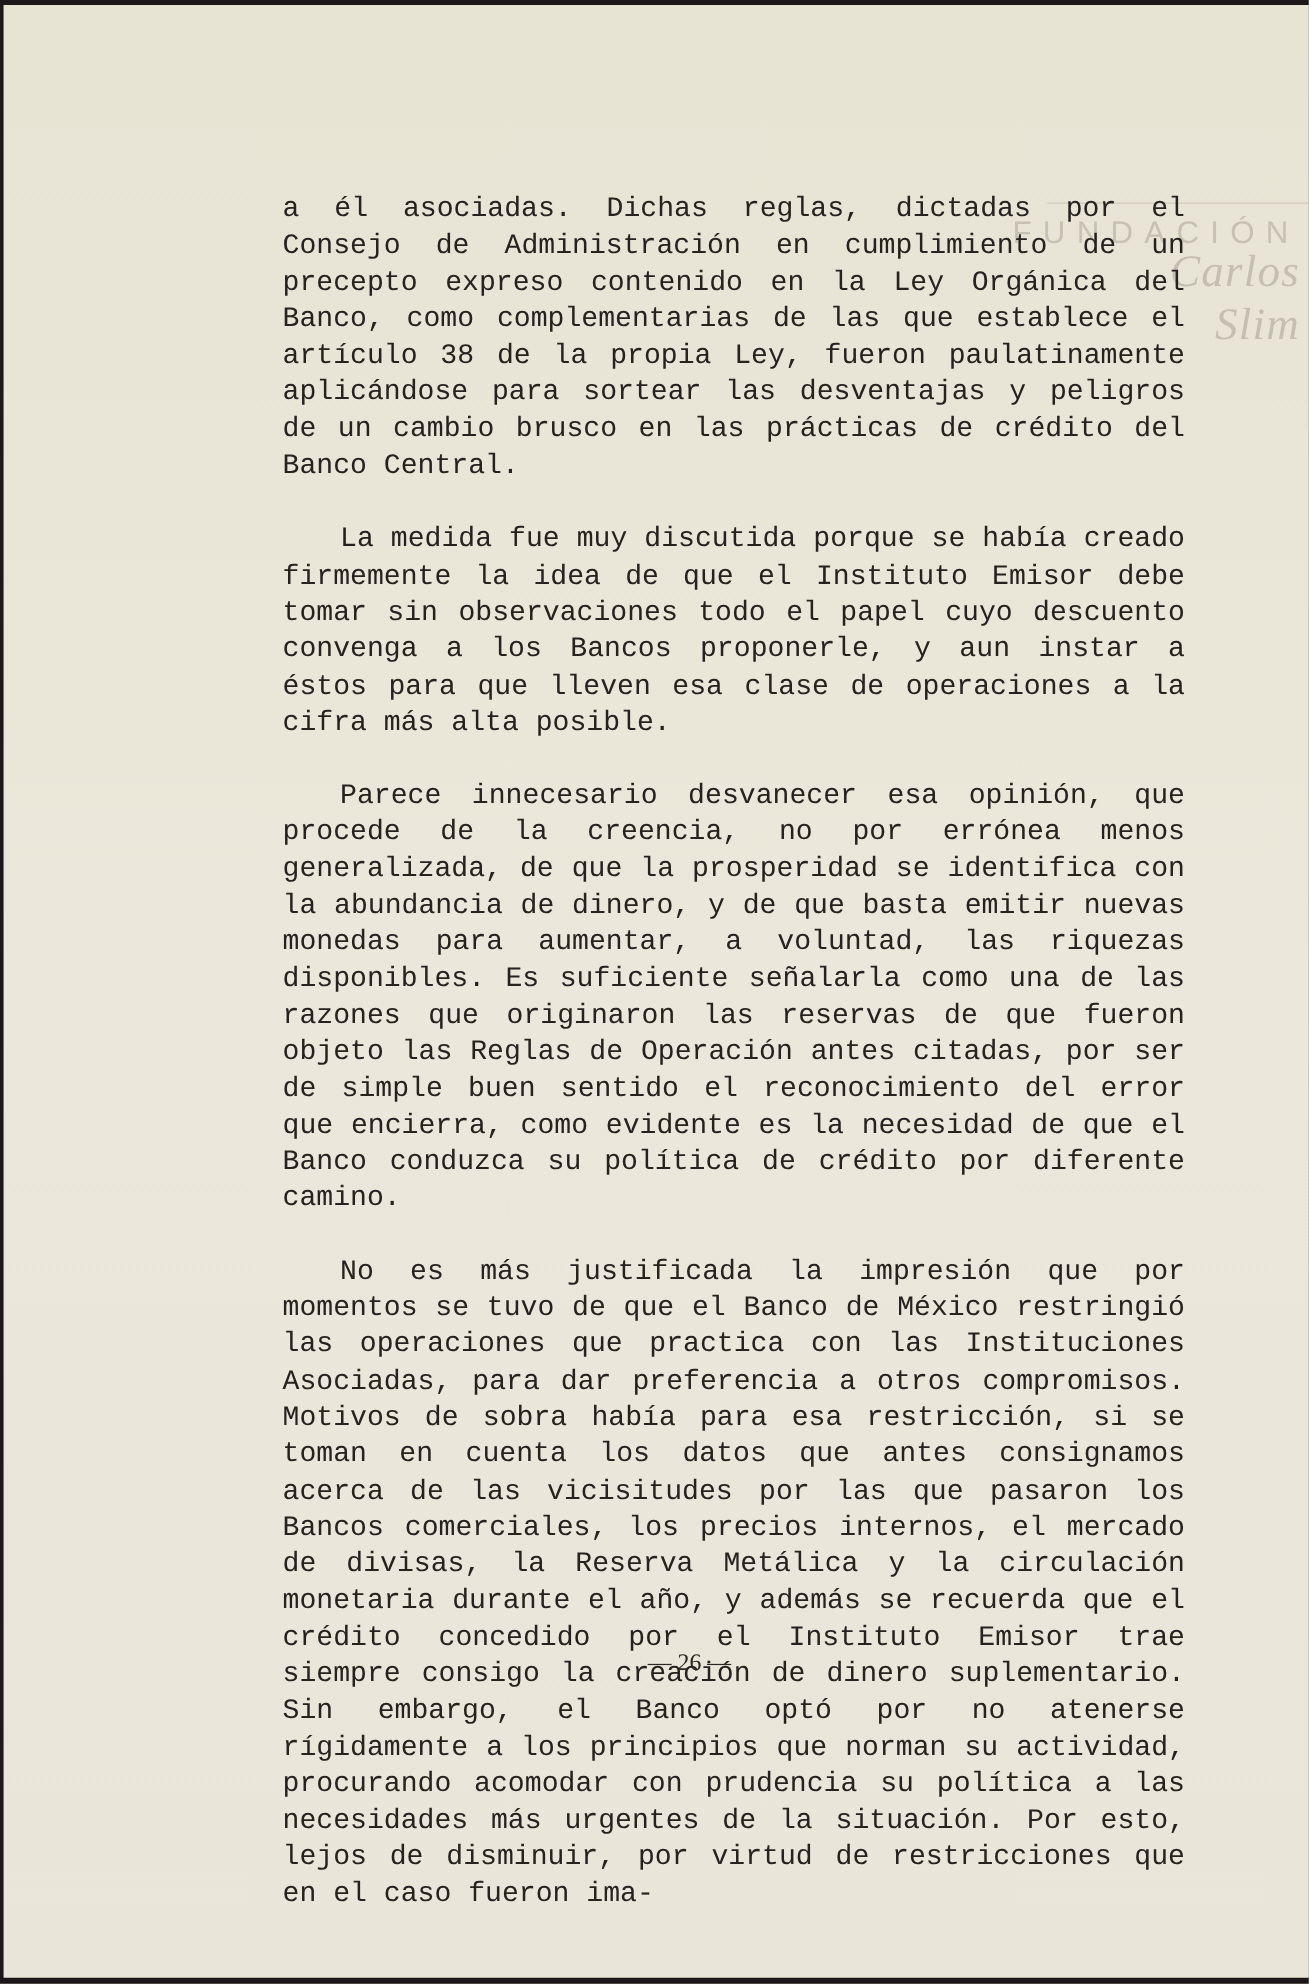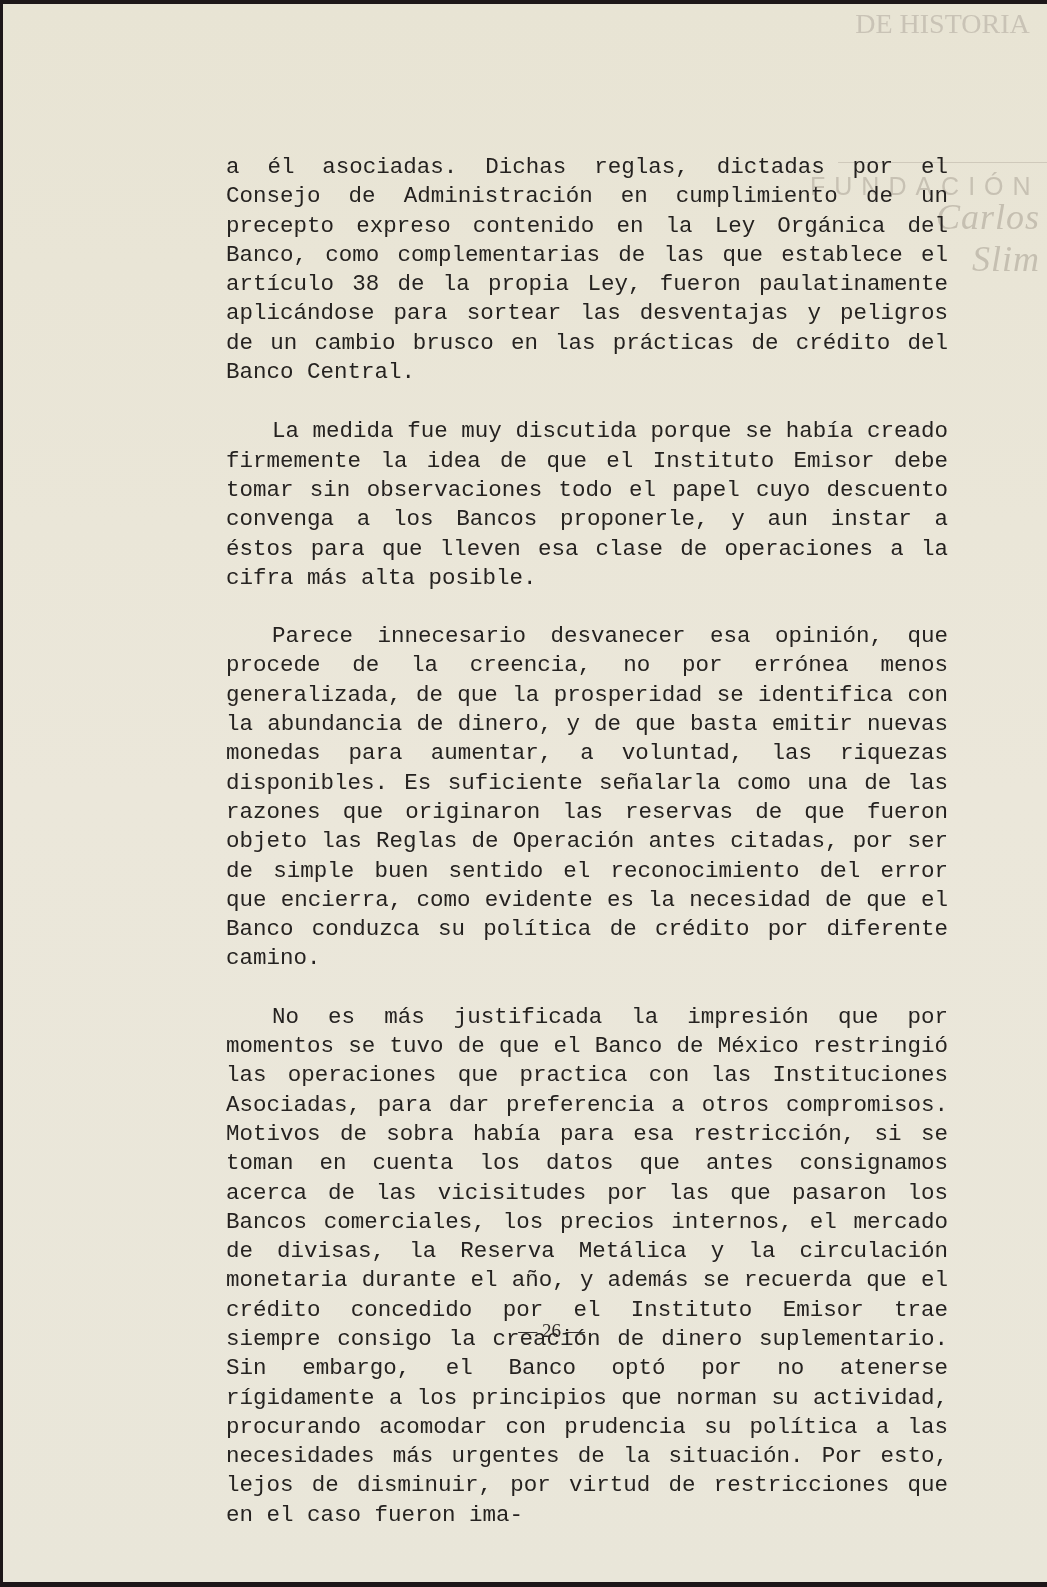--- a/index.html
+++ b/index.html
@@ -47,21 +47,20 @@
       font-family: "Liberation Serif", "DejaVu Serif", serif; font-size: 19px; color: #2a2624; padding-left: 28px;
     }
   </style>
 </head>
 <body>
 
 <div class="page">
 </div>
 
 <div class="watermark">
-  <div>DE HISTORIA</div>
   <div class="rule"></div>
 </div>
 <div class="wm-fundacion">FUNDACIÓN</div>
 <div class="wm-slim">Carlos Slim</div>
 
 <div class="body-text">
   <p class="first">a él asociadas. Dichas reglas, dictadas por el Consejo de Administración en cumplimiento de un precepto expreso contenido en la Ley Orgánica del Banco, como complementarias de las que establece el artículo 38 de la propia Ley, fueron paulatinamente aplicándose para sortear las desventajas y peligros de un cambio brusco en las prácticas de crédito del Banco Central.</p>
   <p class="indent">La medida fue muy discutida porque se había creado firmemente la idea de que el Instituto Emisor debe tomar sin observaciones todo el papel cuyo descuento convenga a los Bancos proponerle, y aun instar a éstos para que lleven esa clase de operaciones a la cifra más alta posible.</p>
   <p class="indent">Parece innecesario desvanecer esa opinión, que procede de la creencia, no por errónea menos generalizada, de que la prosperidad se identifica con la abundancia de dinero, y de que basta emitir nuevas monedas para aumentar, a voluntad, las riquezas disponibles. Es suficiente señalarla como una de las razones que originaron las reservas de que fueron objeto las Reglas de Operación antes citadas, por ser de simple buen sentido el reconocimiento del error que encierra, como evidente es la necesidad de que el Banco conduzca su política de crédito por diferente camino.</p>
   <p class="indent">No es más justificada la impresión que por momentos se tuvo de que el Banco de México restringió las operaciones que practica con las Instituciones Asociadas, para dar preferencia a otros compromisos. Motivos de sobra había para esa restricción, si se toman en cuenta los datos que antes consignamos acerca de las vicisitudes por las que pasaron los Bancos comerciales, los precios internos, el mercado de divisas, la Reserva Metálica y la circulación monetaria durante el año, y además se recuerda que el crédito concedido por el Instituto Emisor trae siempre consigo la creación de dinero suplementario. Sin embargo, el Banco optó por no atenerse rígidamente a los principios que norman su actividad, procurando acomodar con prudencia su política a las necesidades más urgentes de la situación. Por esto, lejos de disminuir, por virtud de restricciones que en el caso fueron ima-</p>

